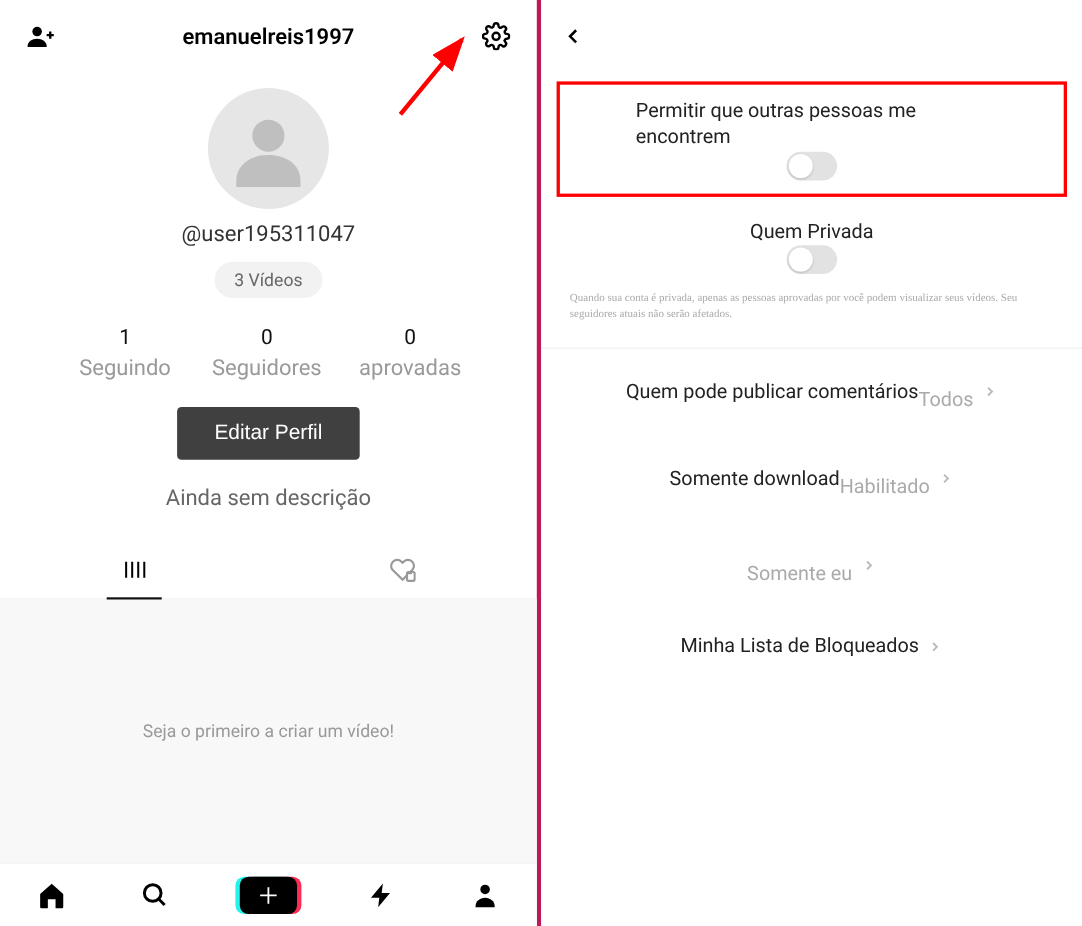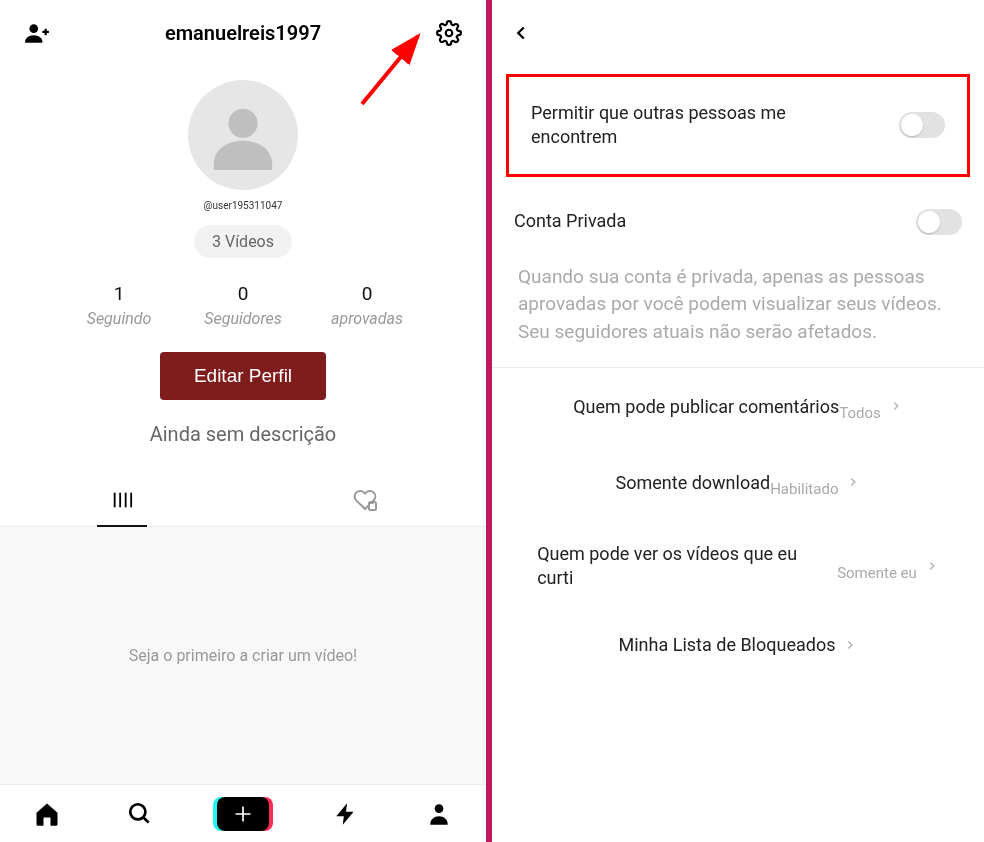--- a/index.html
+++ b/index.html
@@ -12,21 +12,21 @@
       overflow: hidden;
     }
     .screen {
       width: 492px;
       height: 842px;
       background: #fff;
       display: flex;
       flex-direction: column;
       position: relative;
     }
-    .screen-left { border-right: 6px solid #be185d; }
+    .screen-left { border-right: 4px solid #be185d; }
 
     
     .header-left {
       display: flex;
       align-items: center;
       justify-content: space-between;
       padding: 18px 22px 12px 22px;
     }
     .header-title-left {
       font-size: 20px;
@@ -47,21 +47,21 @@
       padding-top: 20px;
     }
     .avatar {
       width: 110px; height: 110px;
       border-radius: 50%;
       background: #e6e6e6;
       display: flex; align-items: center; justify-content: center;
     }
     .handle {
       margin-top: 10px;
-      font-size: 10px;
+      font-size: 20px;
       color: #333;
     }
     .videos-pill {
       margin-top: 14px;
       background: #f2f2f2;
       border-radius: 18px;
       padding: 7px 18px;
       font-size: 16px;
       color: #666;
     }
@@ -71,24 +71,24 @@
       gap: 34px;
       margin-top: 24px;
     }
     .stat {
       display: flex;
       flex-direction: column;
       align-items: center;
       min-width: 90px;
     }
     .stat-num { font-size: 19px; color: #111; }
-    .stat-label { font-size: 16px; color: #999; margin-top: 4px; font-style: italic; }
+    .stat-label { font-size: 20px; color: #999; margin-top: 4px; }
     .edit-btn {
       margin-top: 24px;
-      background: #7f1d1d;
+      background: #404040;
       color: #fff;
       font-size: 19px;
       padding: 13px 34px;
       border: none;
       border-radius: 4px;
       cursor: pointer;
     }
     .no-desc {
       margin-top: 22px;
       font-size: 20px;
@@ -167,21 +167,22 @@
       color: #111;
       padding-right: 30px;
     }
     .settings-body {
       padding: 6px 0 0 0;
     }
     .toggle-row {
       display: flex;
       align-items: center;
       justify-content: space-between;
-      padding: 24px 22px;
+      padding: 12px 22px;
+      flex-direction: column;
     }
     .toggle-row.highlighted {
       margin: 8px 14px 8px 14px;
       border: 3px solid #ff0000;
     }
     .toggle-label {
       font-size: 18px;
       color: #222;
       max-width: 320px;
       line-height: 1.35;
@@ -196,40 +197,41 @@
     .switch-knob {
       width: 22px; height: 22px;
       background: #fff;
       border-radius: 50%;
       position: absolute;
       top: 2px; left: 2px;
       box-shadow: 0 1px 2px rgba(0,0,0,0.2);
     }
     .subtext {
       padding: 4px 26px 22px 26px;
-      font-size: 19px;
+      font-size: 10px;
       color: #aaa;
       line-height: 1.45;
       border-bottom: 1px solid #eee;
+      font-family: Liberation Serif, serif;
     }
     .row-item {
       display: flex;
       align-items: center;
       justify-content: center;
       padding: 22px 22px;
       cursor: pointer;
     }
     .row-label {
       font-size: 18px;
       color: #222;
       max-width: 300px;
       line-height: 1.3;
     }
     .row-value {
-      font-size: 15px;
+      font-size: 18px;
       color: #aaa;
       margin-right: 8px;
       margin-top: 14px;
     }
     .row-right {
       display: flex;
       align-items: center;
     }
     .chevron-right svg { display: block; }
   </style>
@@ -358,21 +360,21 @@
   <div class="settings-body">
 
     <div class="toggle-row highlighted">
       <div class="toggle-label">Permitir que outras pessoas me encontrem</div>
       <div class="switch">
           <div class="switch-knob"></div>
         </div>
     </div>
 
     <div class="toggle-row">
-      <div class="toggle-label">Conta Privada</div>
+      <div class="toggle-label">Quem Privada</div>
       <div class="switch">
           <div class="switch-knob"></div>
         </div>
     </div>
 
     <div class="subtext">Quando sua conta é privada, apenas as pessoas aprovadas por você podem visualizar seus vídeos. Seu seguidores atuais não serão afetados.</div>
 
     <div class="row-item">
       <div class="row-label">Quem pode publicar comentários</div>
       <div class="row-right">
@@ -391,21 +393,20 @@
         <span class="row-value">Habilitado</span>
         <span class="chevron-right">
             <svg width="14" height="14" viewBox="0 0 24 24" fill="none" stroke="#bbb" stroke-width="3">
               <polyline points="9 18 15 12 9 6"></polyline>
             </svg>
           </span>
       </div>
     </div>
 
     <div class="row-item">
-      <div class="row-label">Quem pode ver os vídeos que eu curti</div>
       <div class="row-right">
         <span class="row-value">Somente eu</span>
         <span class="chevron-right">
             <svg width="14" height="14" viewBox="0 0 24 24" fill="none" stroke="#bbb" stroke-width="3">
               <polyline points="9 18 15 12 9 6"></polyline>
             </svg>
           </span>
       </div>
     </div>
 

